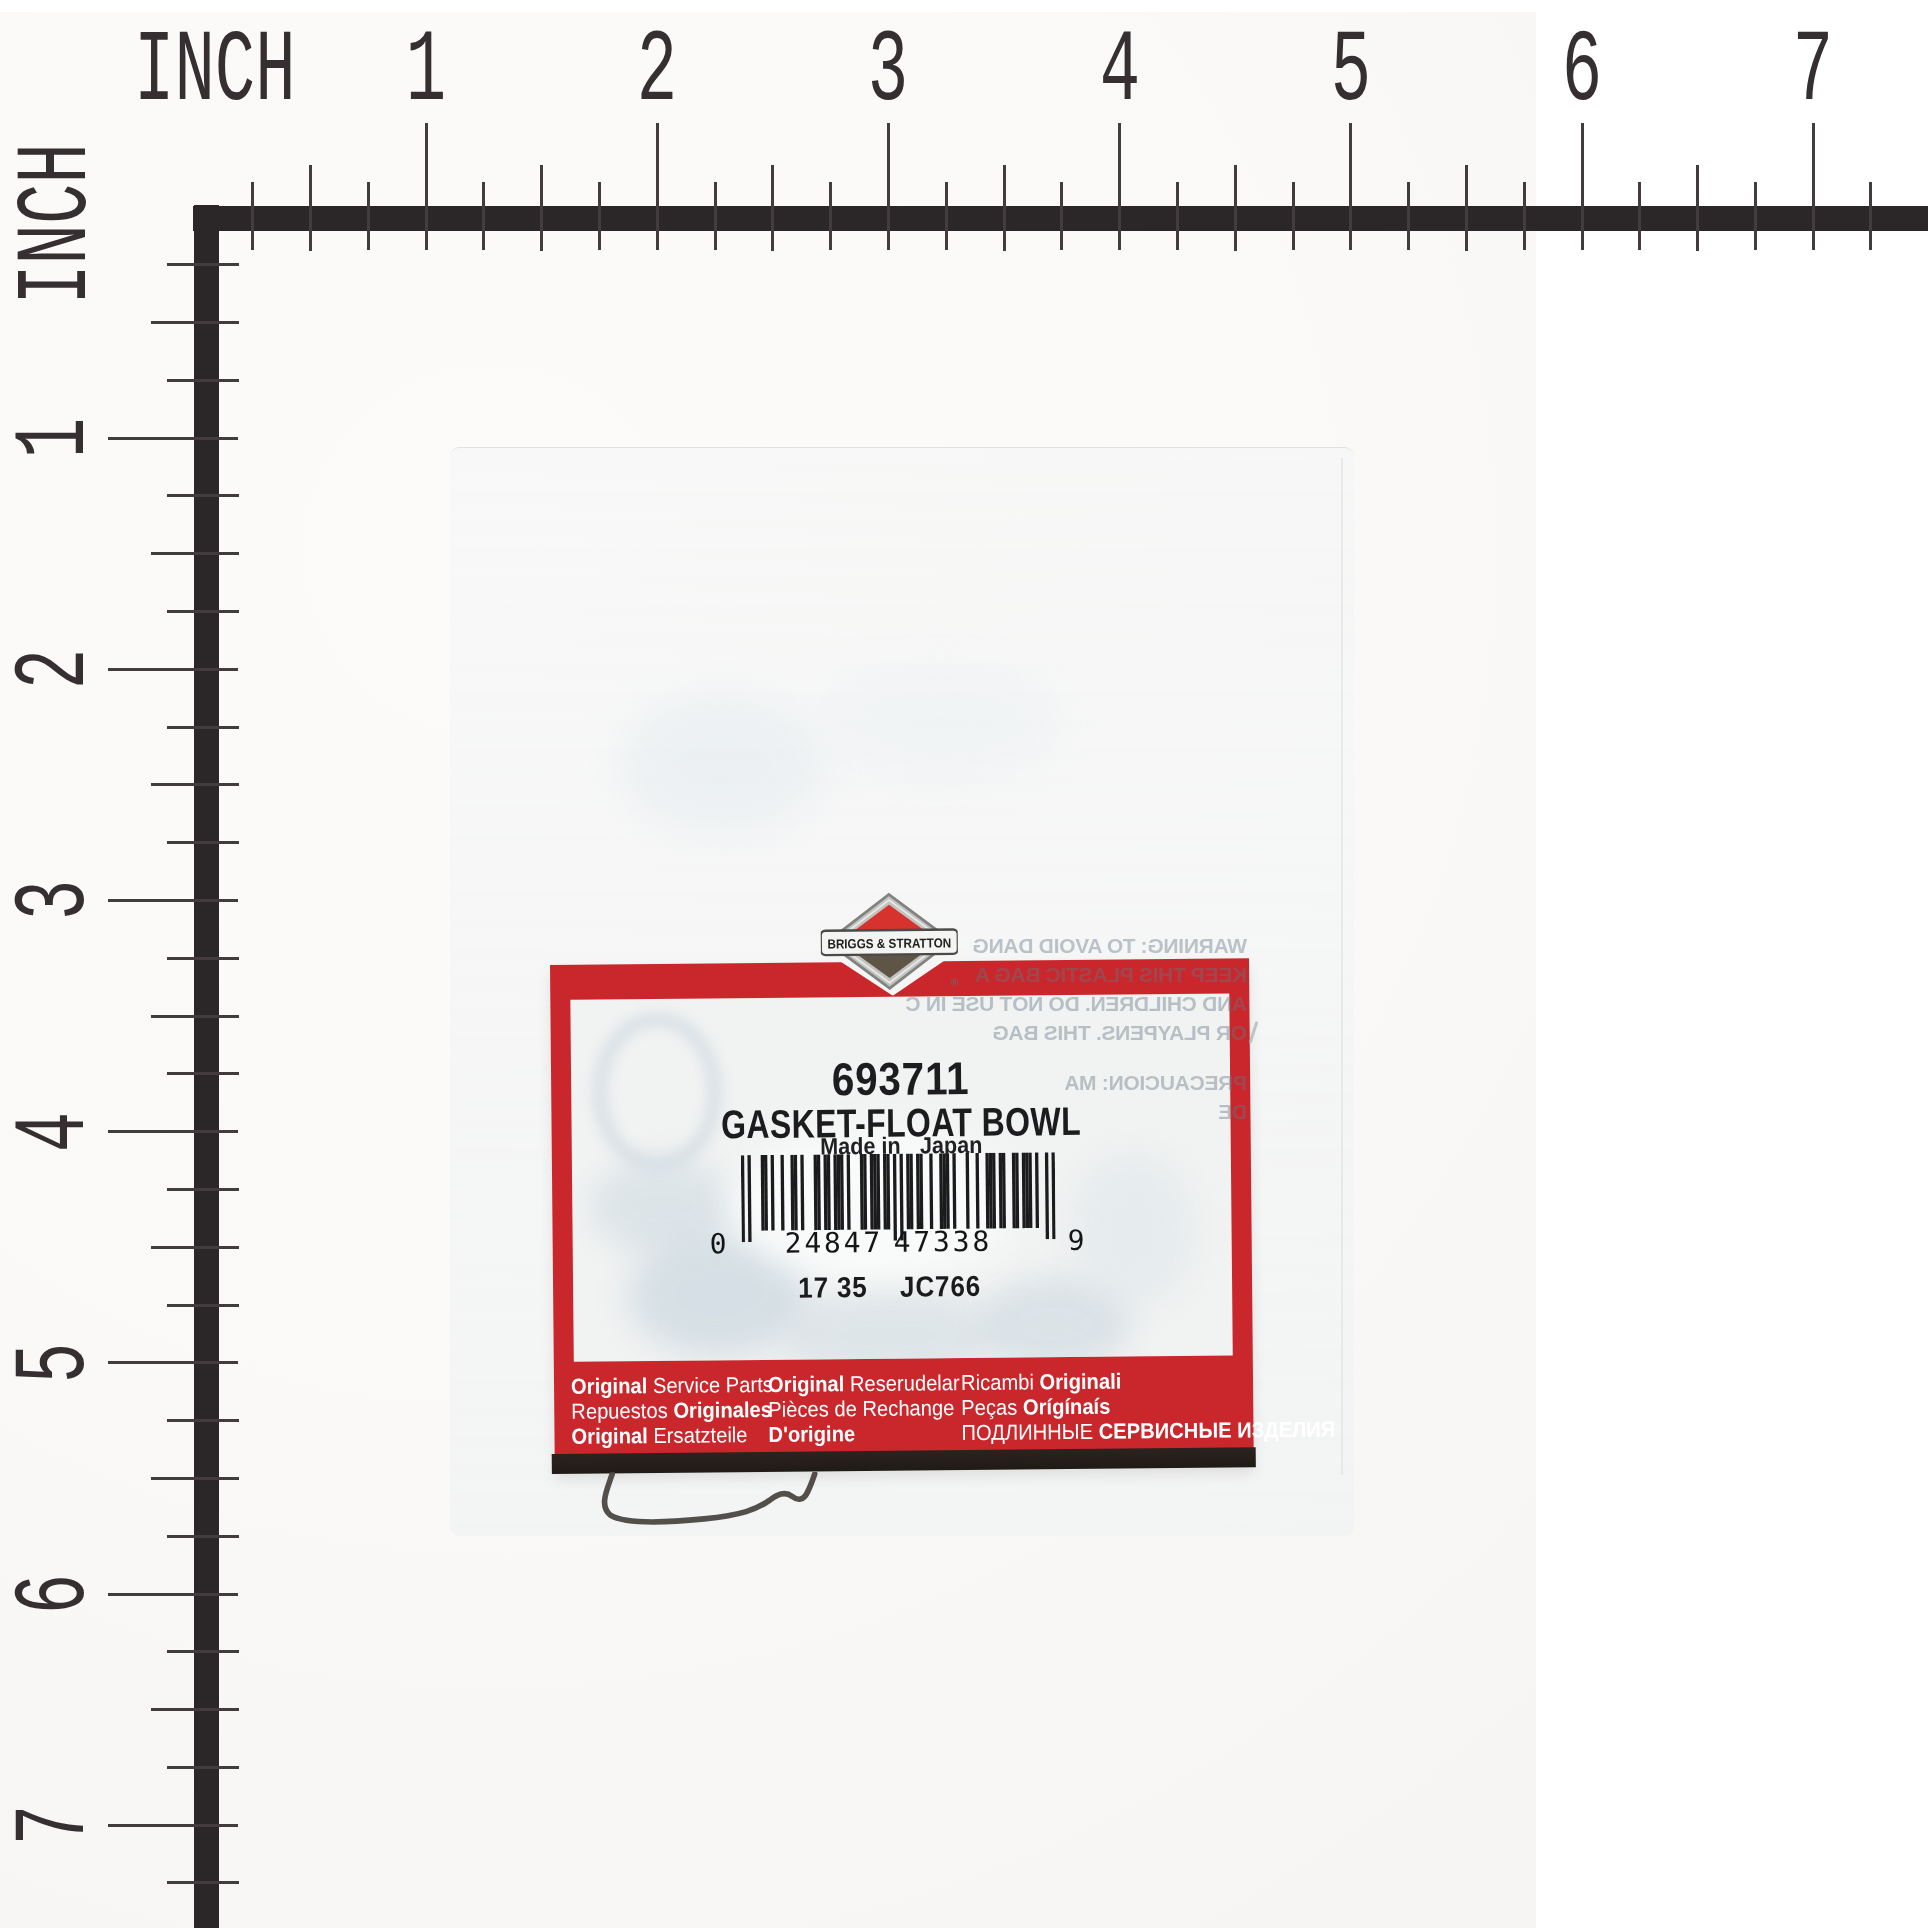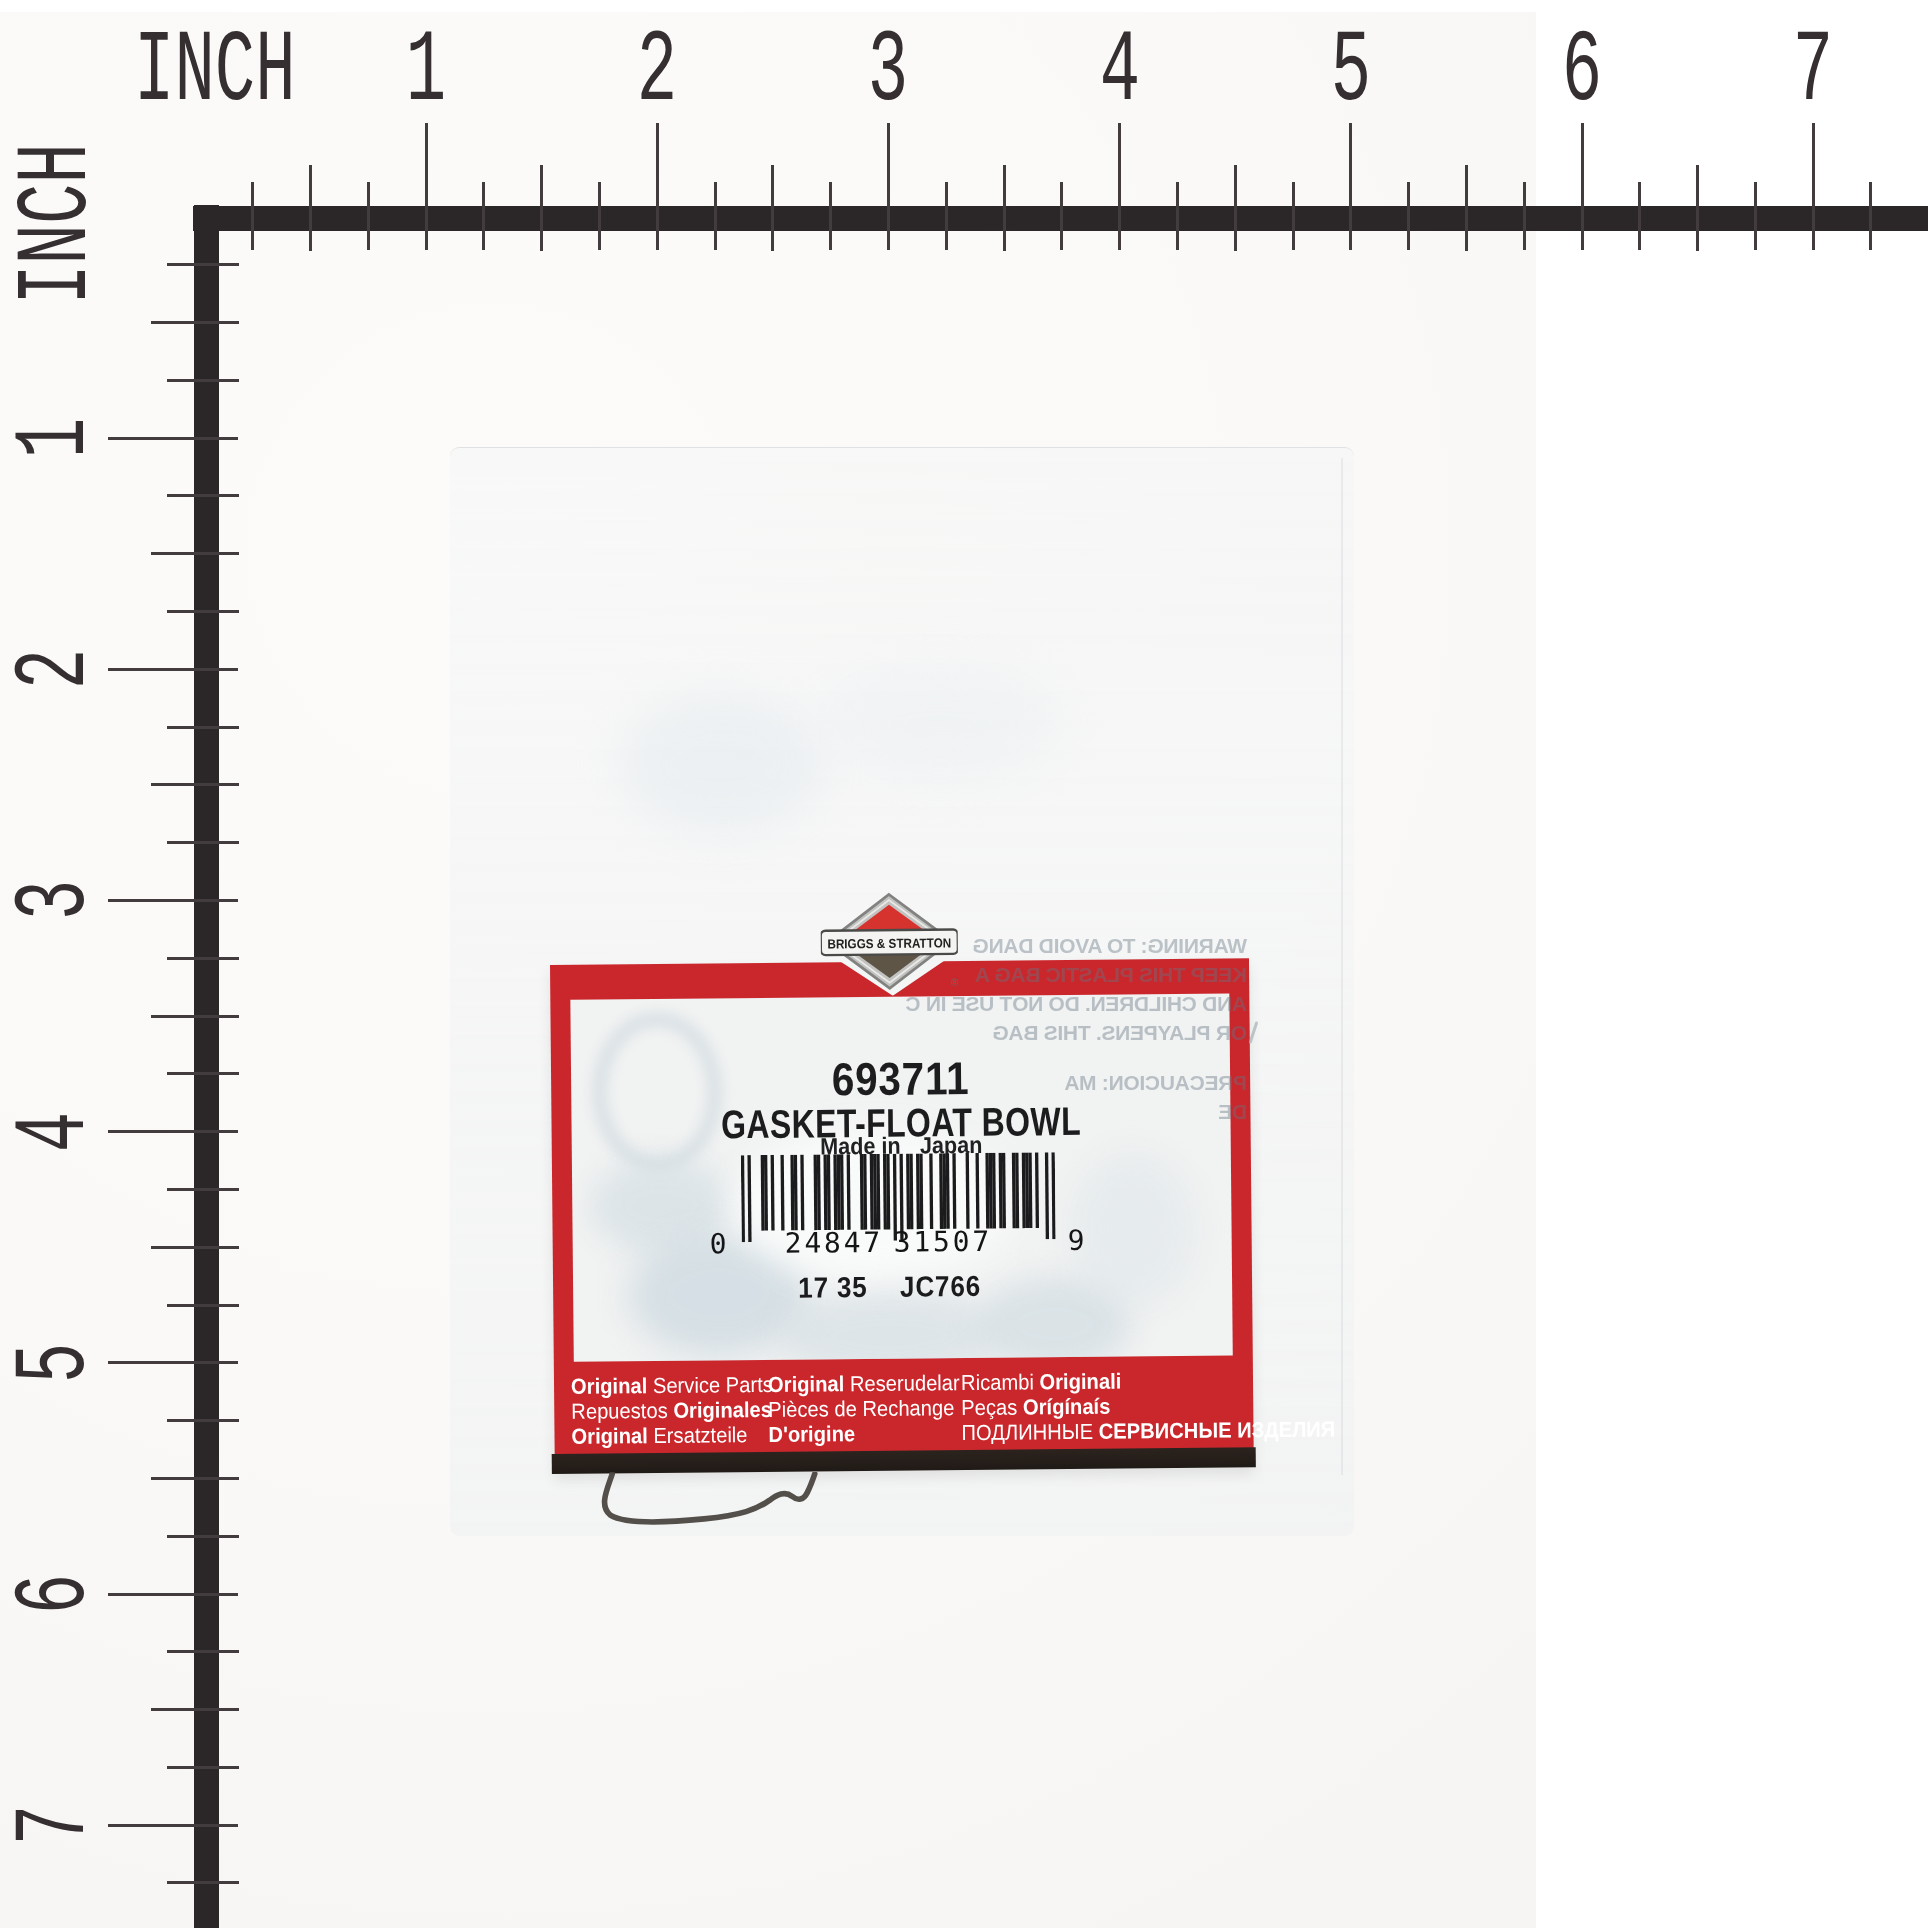--- a/index.html
+++ b/index.html
@@ -257,21 +257,21 @@
           <rect x="290.5" y="0" width="3.5" height="80"></rect>
           <rect x="297.5" y="0" width="3.5" height="80"></rect>
           <rect x="301.0" y="0" width="3.5" height="80"></rect>
           <rect x="304.5" y="0" width="3.5" height="80"></rect>
           <rect x="311.5" y="0" width="3.5" height="80"></rect>
           <rect x="322.0" y="0" width="3.5" height="92"></rect>
           <rect x="329.0" y="0" width="3.5" height="92"></rect>
         </svg>
       <span class="bc-d bc-0">0</span>
       <span class="bc-d bc-g1">24847</span>
-      <span class="bc-d bc-g2">31507</span>
+      <span class="bc-d bc-g2">47338</span>
       <span class="bc-d bc-9">9</span>
 
       <div class="codes">
         <span>17 35</span><span class="c2">JC766</span>
       </div>
     </div>
 
     <div class="footer" id="footer-cols">
         <div class="col col1">
           <div class="line"><span class="bold">Original</span><span> Service Parts</span></div>

